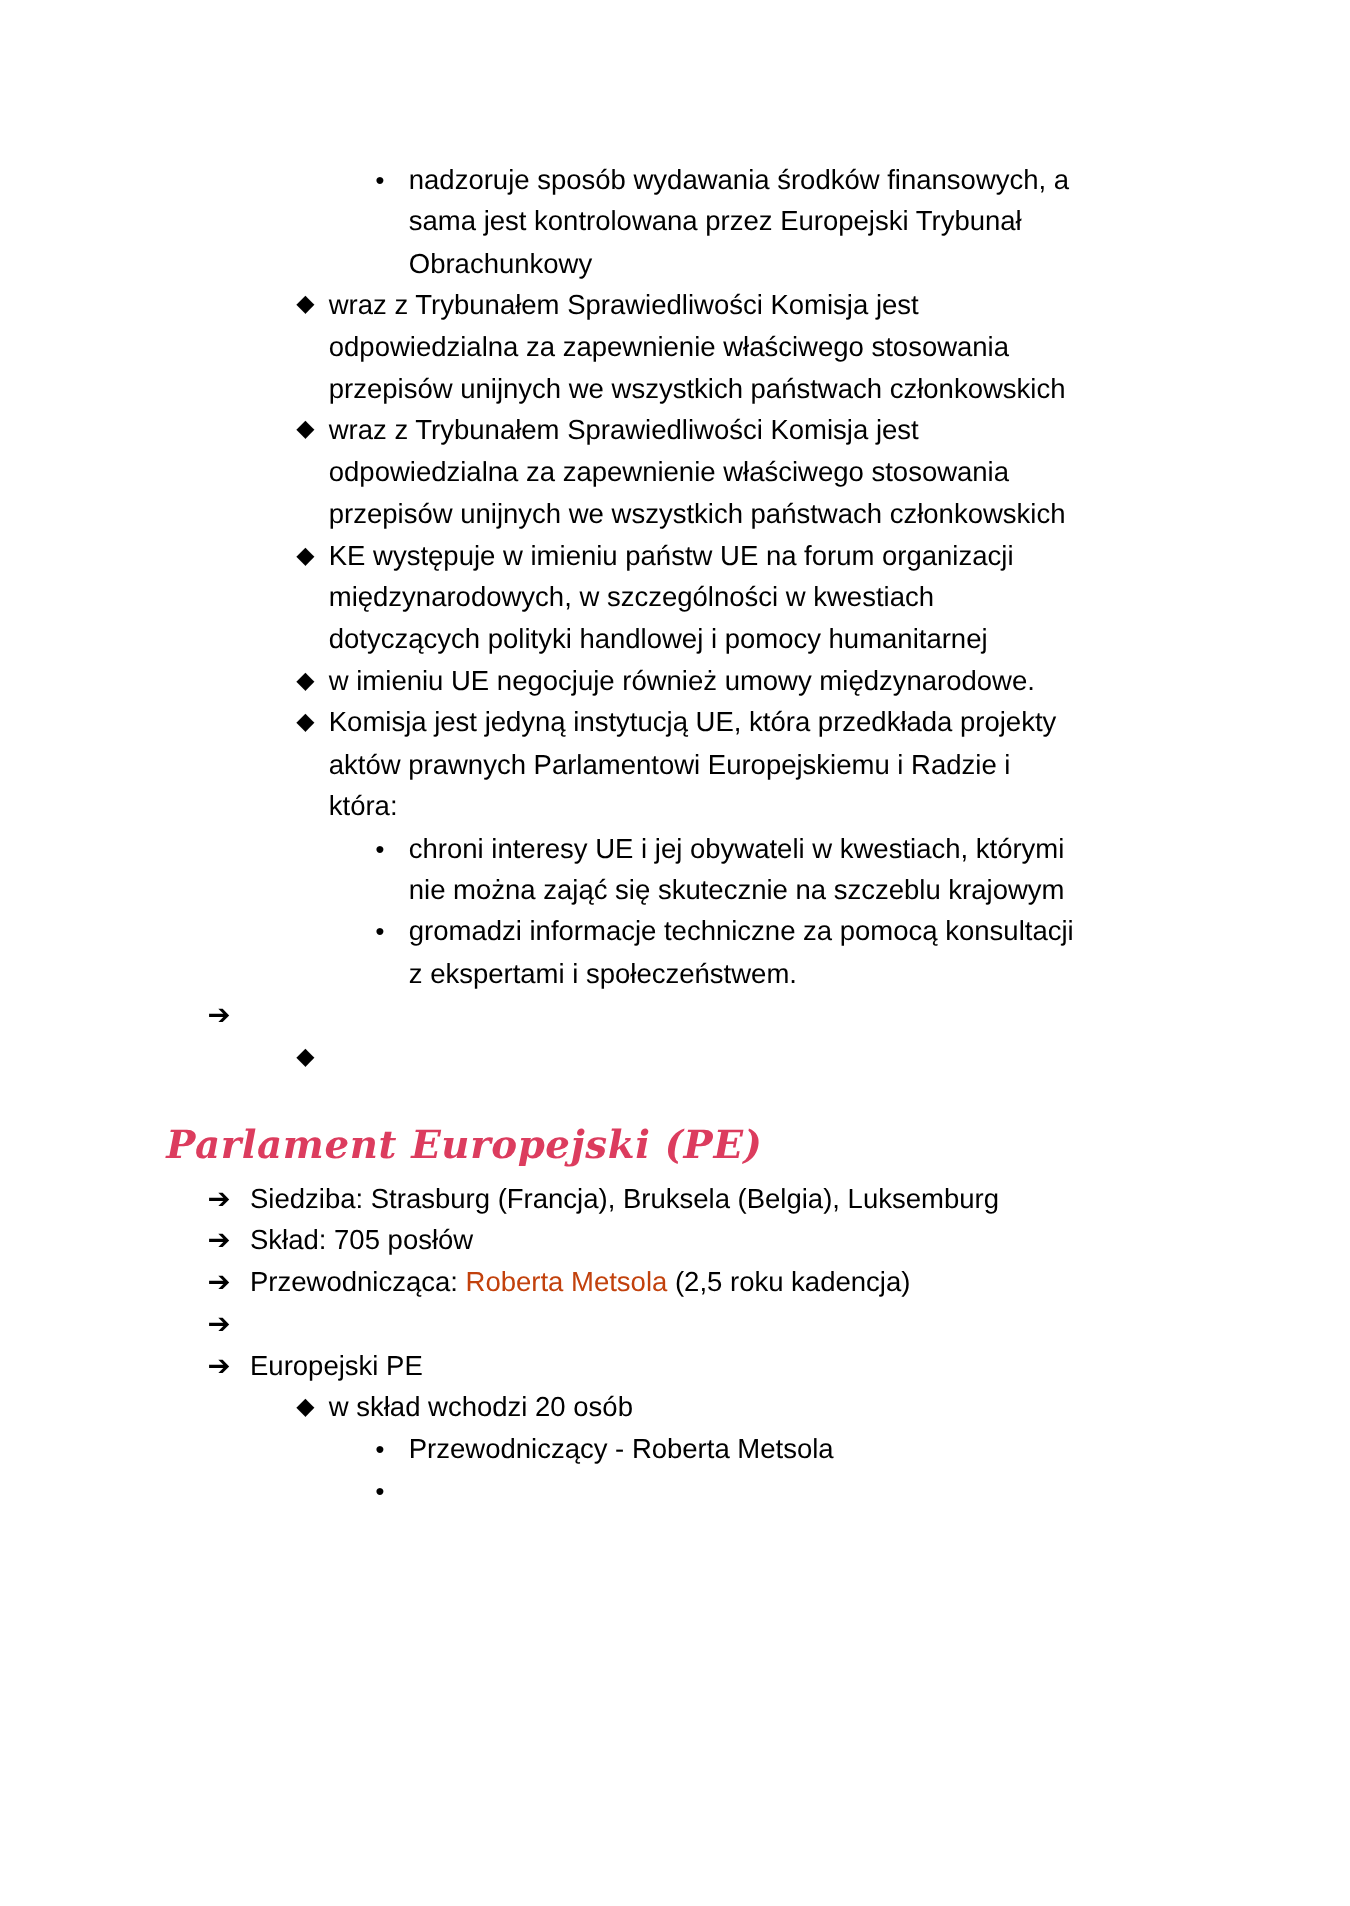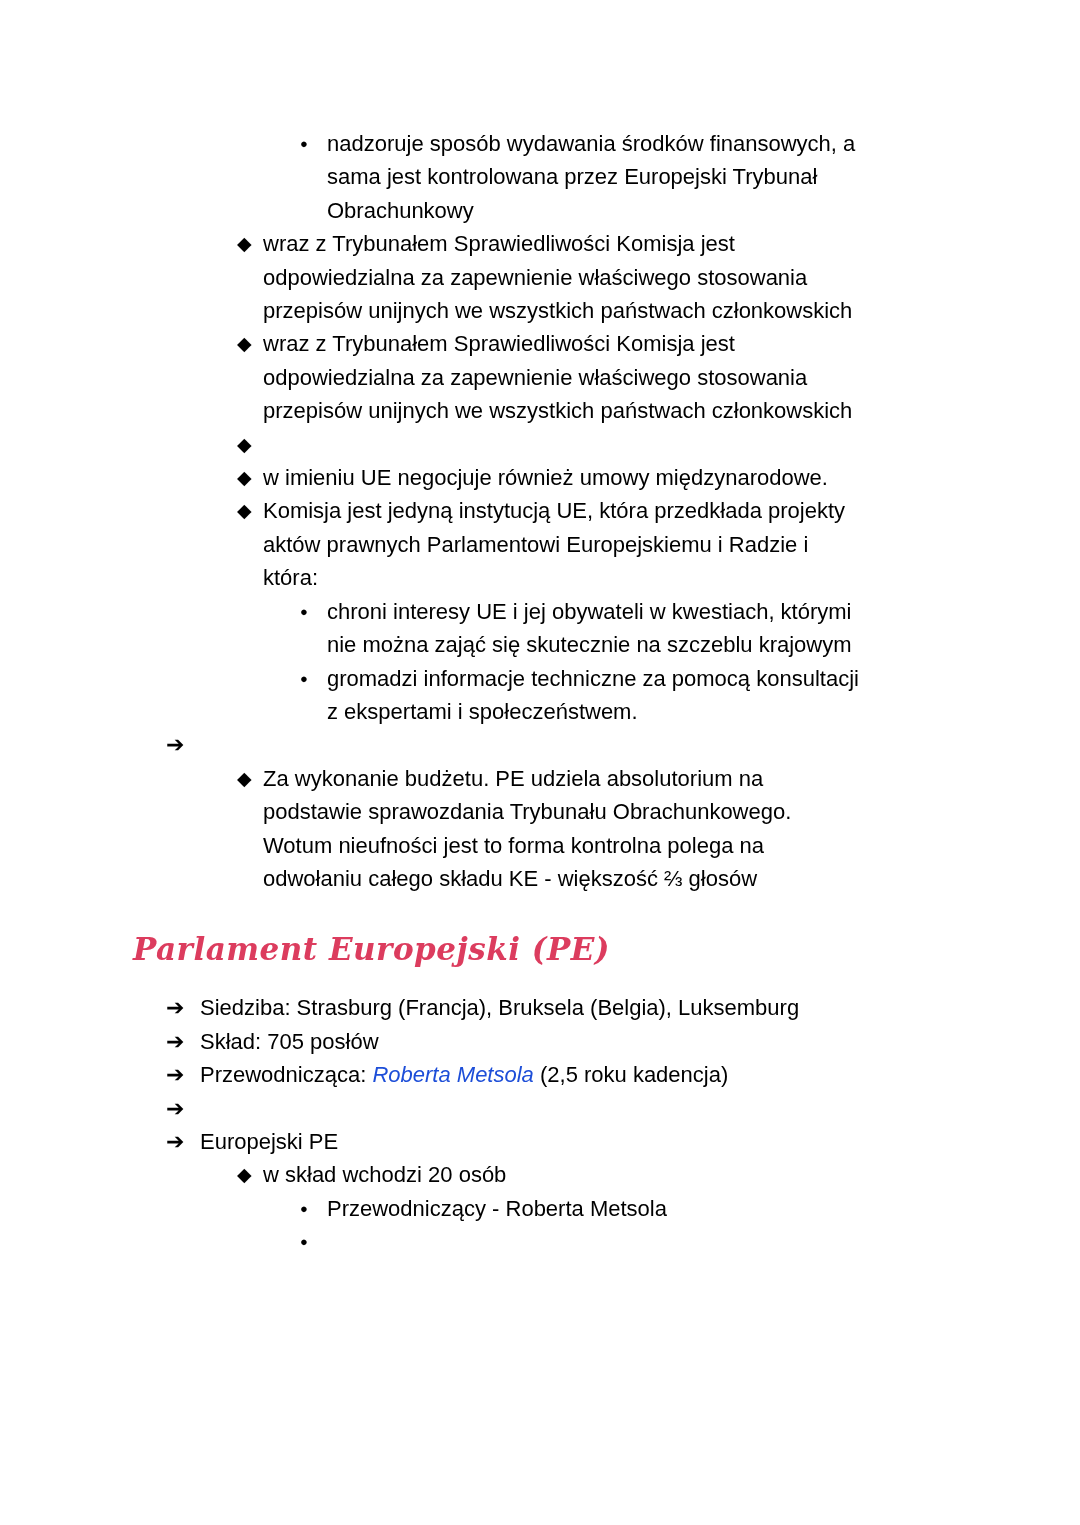--- a/index.html
+++ b/index.html
@@ -19,30 +19,30 @@
   .li .t { white-space: pre-line; }
   .m { flex: 0 0 auto; line-height: 33.4px; }
   
   .l1 { margin-left: 166px; }
   .l1 .m { width: 34px; font-size: 22px; }
   .l2 { margin-left: 237px; }
   .l2 .m { width: 26px; font-size: 19px; }
   .l3 { margin-left: 300px; }
   .l3 .m { width: 27px; font-size: 13px; }
   .heading {
-    margin: 34px 0 22px 133px;
+    margin: 34px 0 6px 133px;
     font-family: "DejaVu Serif", serif;
     font-style: italic;
     font-weight: bold;
     font-size: 31px;
     line-height: 40px;
     letter-spacing: 0.5px;
     color: #dc3c5e;
   }
-  .red { color: #1d4ed8; font-style: italic; }
+  .red { color: #c2410c; }
 </style>
 </head>
 <body>
 
 <div class="page">
   <div class="content">
 
     <div class="li l3">
       <span class="m">●</span>
       <div class="t">nadzoruje sposób wydawania środków finansowych, a
@@ -56,20 +56,23 @@
 przepisów unijnych we wszystkich państwach członkowskich</div>
     </div>
     <div class="li l2">
       <span class="m">◆</span>
       <div class="t">wraz z Trybunałem Sprawiedliwości Komisja jest
 odpowiedzialna za zapewnienie właściwego stosowania
 przepisów unijnych we wszystkich państwach członkowskich</div>
     </div>
     <div class="li l2">
       <span class="m">◆</span>
+      <div class="t">KE występuje w imieniu państw UE na forum organizacji
+międzynarodowych, w szczególności w kwestiach
+dotyczących polityki handlowej i pomocy humanitarnej</div>
     </div>
     <div class="li l2">
       <span class="m">◆</span>
       <div class="t">w imieniu UE negocjuje również umowy międzynarodowe.</div>
     </div>
     <div class="li l2">
       <span class="m">◆</span>
       <div class="t">Komisja jest jedyną instytucją UE, która przedkłada projekty
 aktów prawnych Parlamentowi Europejskiemu i Radzie i
 która:</div>
@@ -82,24 +85,20 @@
     <div class="li l3">
       <span class="m">●</span>
       <div class="t">gromadzi informacje techniczne za pomocą konsultacji
 z ekspertami i społeczeństwem.</div>
     </div>
     <div class="li l1">
       <span class="m">➔</span>
     </div>
     <div class="li l2">
       <span class="m">◆</span>
-      <div class="t">Za wykonanie budżetu. PE udziela absolutorium na
-podstawie sprawozdania Trybunału Obrachunkowego.
-Wotum nieufności jest to forma kontrolna polega na
-odwołaniu całego składu KE - większość ⅔ głosów</div>
     </div>
 
     <h1 class="heading">Parlament Europejski (PE)</h1>
 
     <div class="li l1">
       <span class="m">➔</span>
       <div class="t">Siedziba: Strasburg (Francja), Bruksela (Belgia), Luksemburg</div>
     </div>
     <div class="li l1">
       <span class="m">➔</span>

